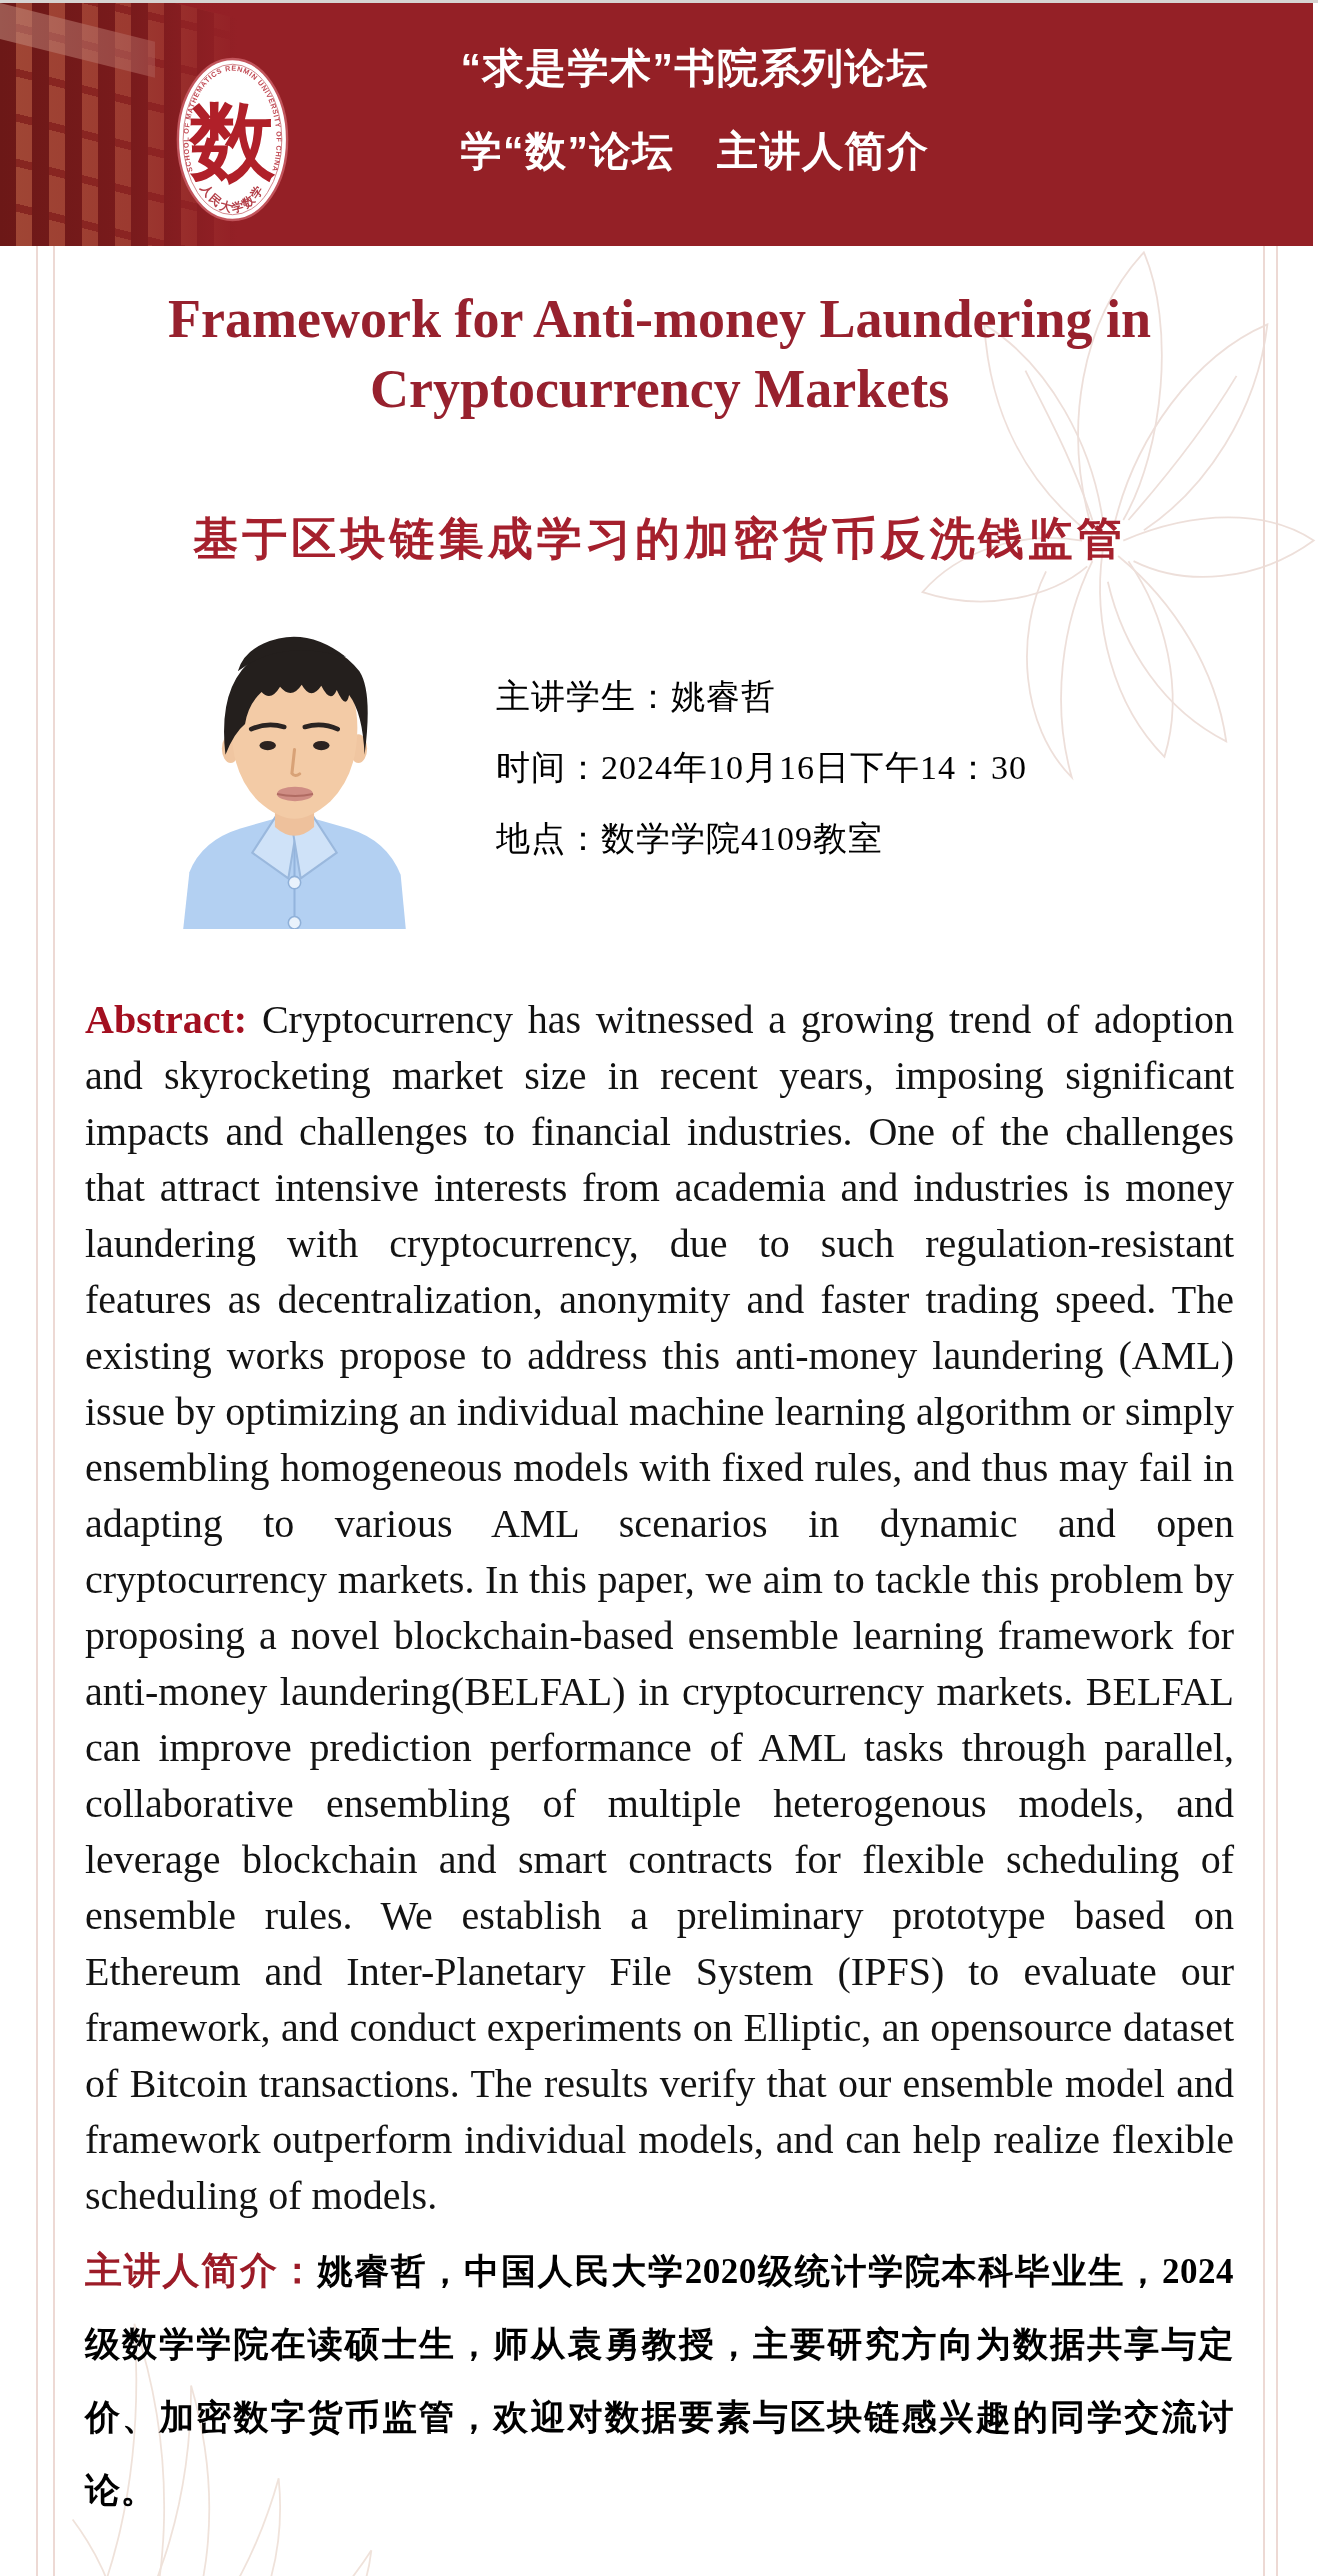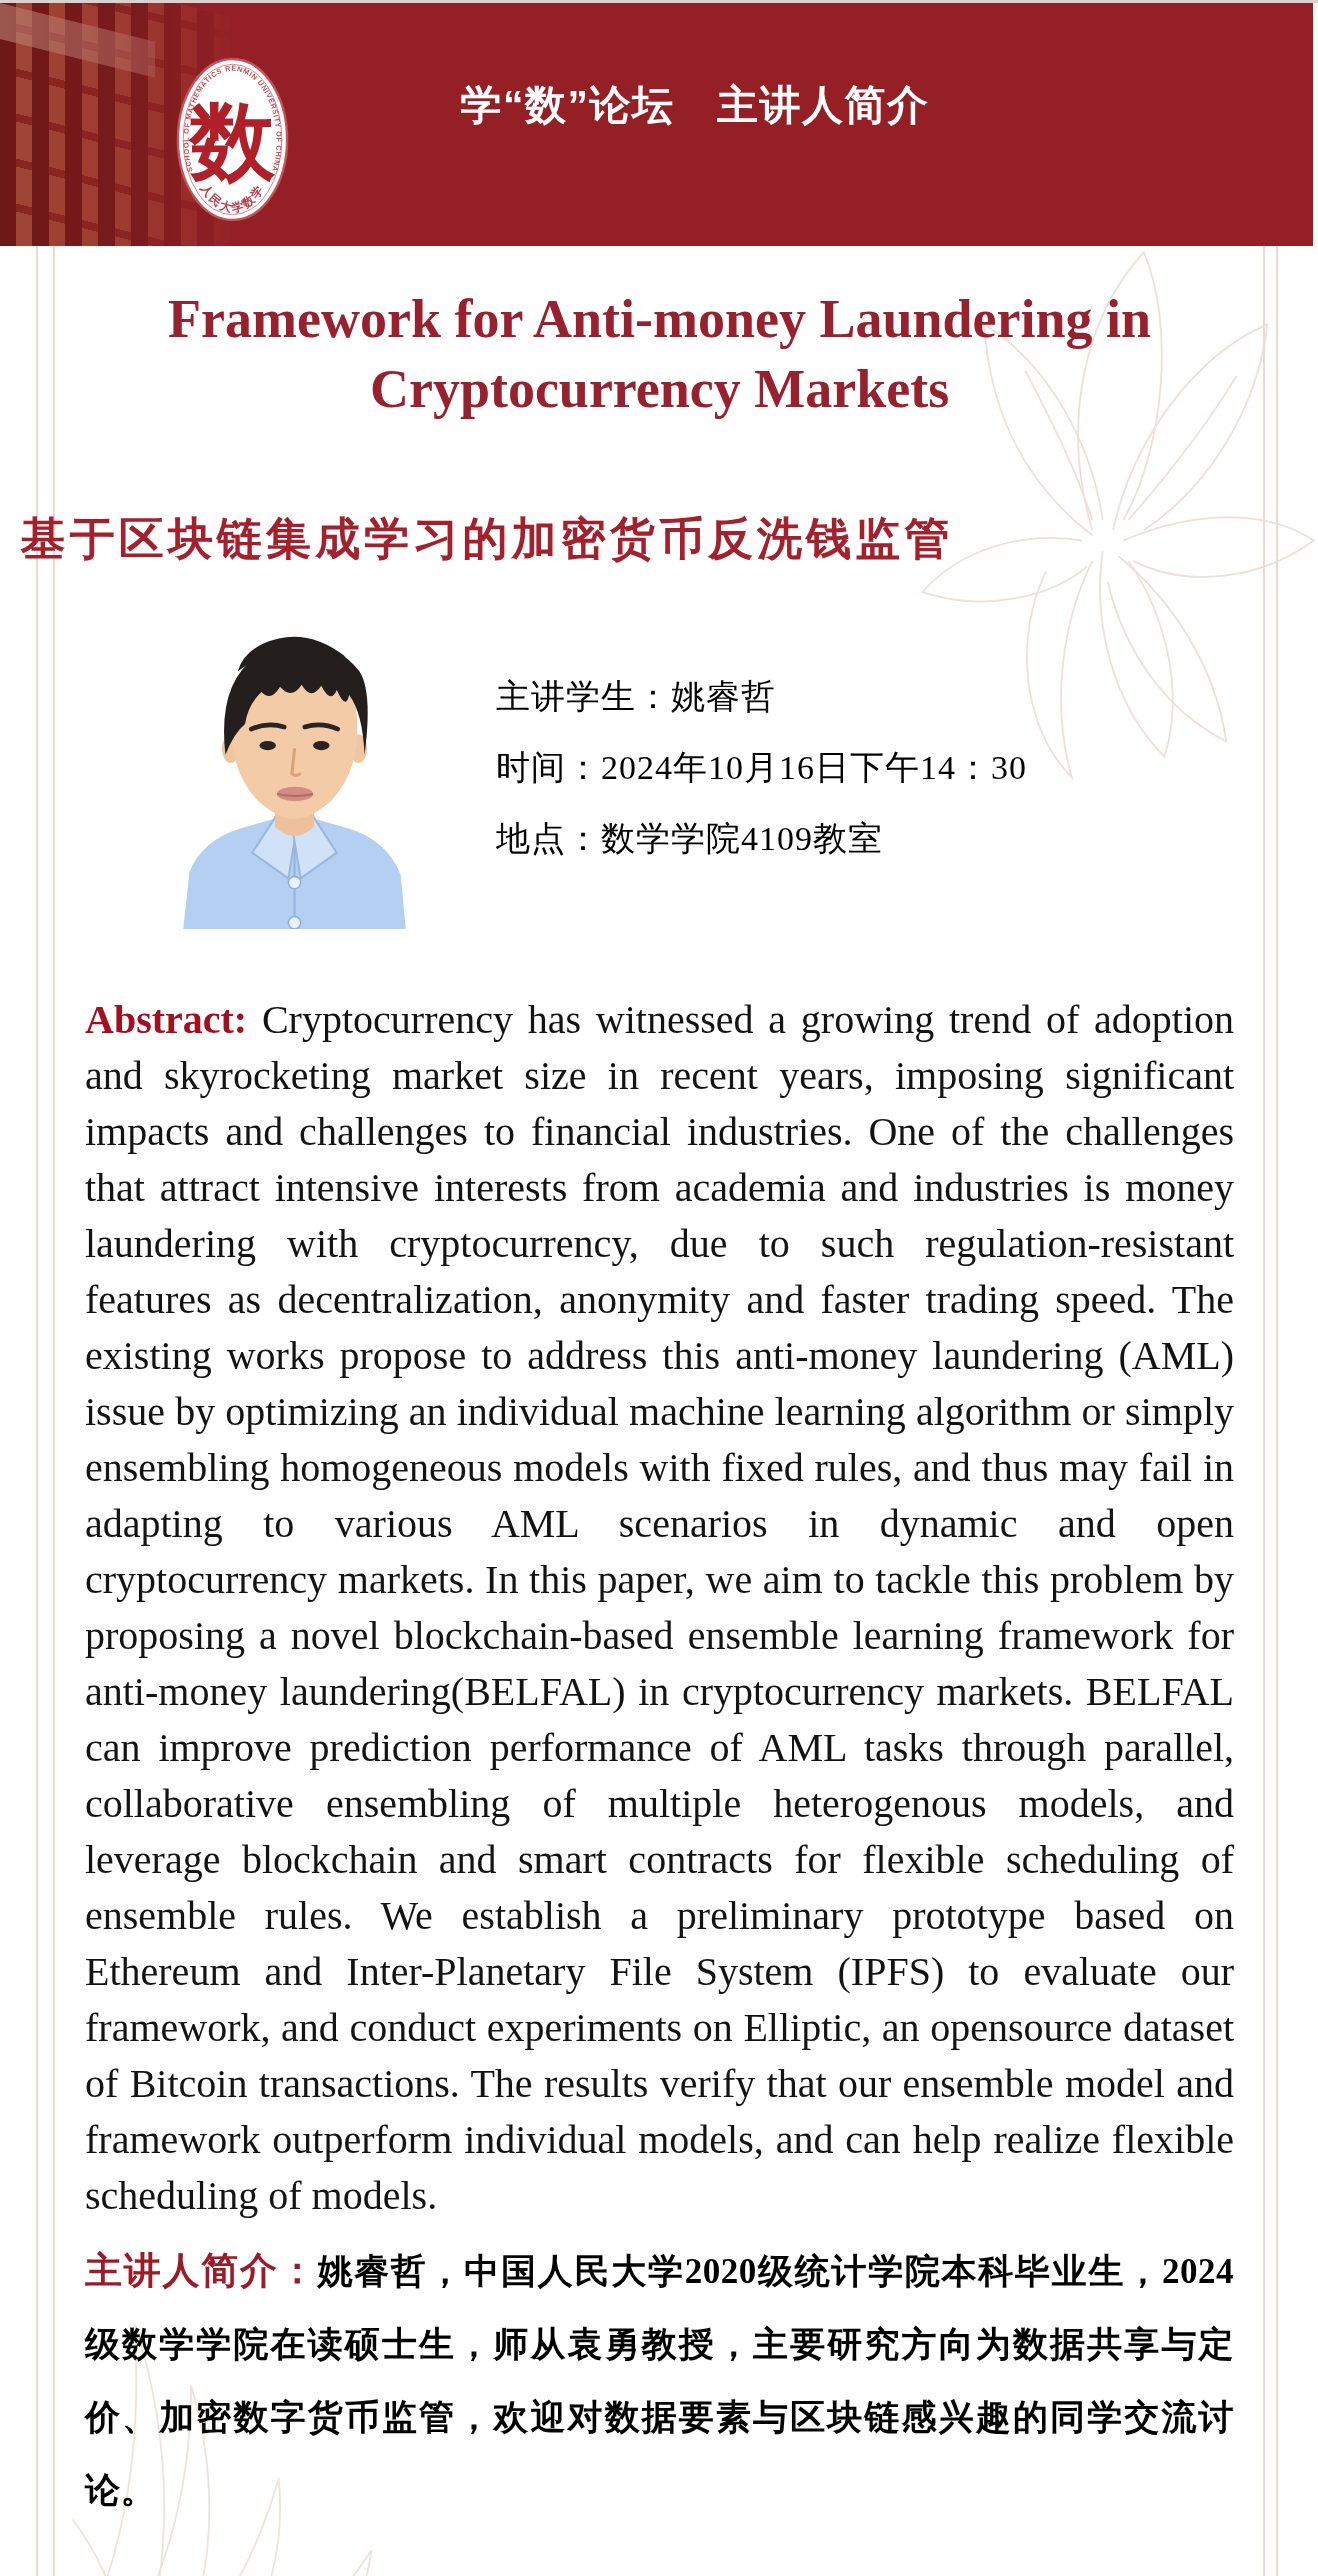--- a/index.html
+++ b/index.html
@@ -26,21 +26,21 @@
   .forum .l1{font-size:41px;line-height:46px;}
   .forum .l2{font-size:41px;line-height:46px;margin-top:37px;}
   .header-right-margin{position:absolute;right:0;top:3.1px;width:6.2px;height:243px;background:#ffffff;}
   
   .vline{position:absolute;width:1.5px;top:246px;height:2437px;background:#e8cfc9;opacity:.8;}
   .vl1{left:36px;} .vl2{left:53px;} .vr1{left:1263px;} .vr2{left:1276px;}
   .flower{position:absolute;pointer-events:none;}
   
   .title{position:absolute;left:20.6px;top:284px;width:1278px;text-align:center;
          color:#97212e;font-weight:bold;font-size:54px;line-height:70px;}
-  .subtitle{position:absolute;left:20.6px;top:509px;width:1278px;text-align:left;color:#a5202d;
+  .subtitle{position:absolute;left:20.6px;top:509px;width:1278px;text-align:center;color:#a5202d;
          font-weight:bold;font-size:45px;line-height:61px;letter-spacing:4.1px;}
   
   .photo{position:absolute;left:176px;top:594px;width:237px;height:335px;background:#ffffff;}
   .info{position:absolute;left:496px;top:661px;width:747px;color:#000;
         font-weight:normal;font-size:34px;line-height:71px;letter-spacing:1px;}
   
   .abstract{position:absolute;left:85px;top:952px;width:1149px;color:#131313;
         font-size:40px;line-height:56px;text-align:justify;font-family:Liberation Serif, serif;}
   .abstract .lbl{color:#a30f20;font-weight:bold;}
   
@@ -73,20 +73,21 @@
       <text font-family="Liberation Sans, DejaVu Sans, sans-serif" font-size="15" letter-spacing="1.5" fill="#c14b55" font-weight="bold">
         <textPath href="#sealTop" startOffset="50%" text-anchor="middle">SCHOOL OF MATHEMATICS RENMIN UNIVERSITY OF CHINA</textPath>
       </text>
       <text font-family="Liberation Serif, DejaVu Serif, serif" font-size="25" letter-spacing="4" fill="#b43f48" font-weight="bold">
         <textPath href="#sealBottom" startOffset="50%" text-anchor="middle">中国人民大学数学学院</textPath>
       </text>
       <text x="0" y="66" text-anchor="middle" font-size="178" font-weight="bold" fill="#b02029" font-family="Liberation Serif, DejaVu Serif, serif">数</text>
     </svg>
 
     <div class="forum">
+      <div class="l1">“求是学术”书院系列论坛</div>
       <div class="l2">学“数”论坛　主讲人简介</div>
     </div>
   </div>
   <div class="header-right-margin"></div>
 
   <div class="vline vl1"></div>
   <div class="vline vl2"></div>
   <div class="vline vr1"></div>
   <div class="vline vr2"></div>
 

